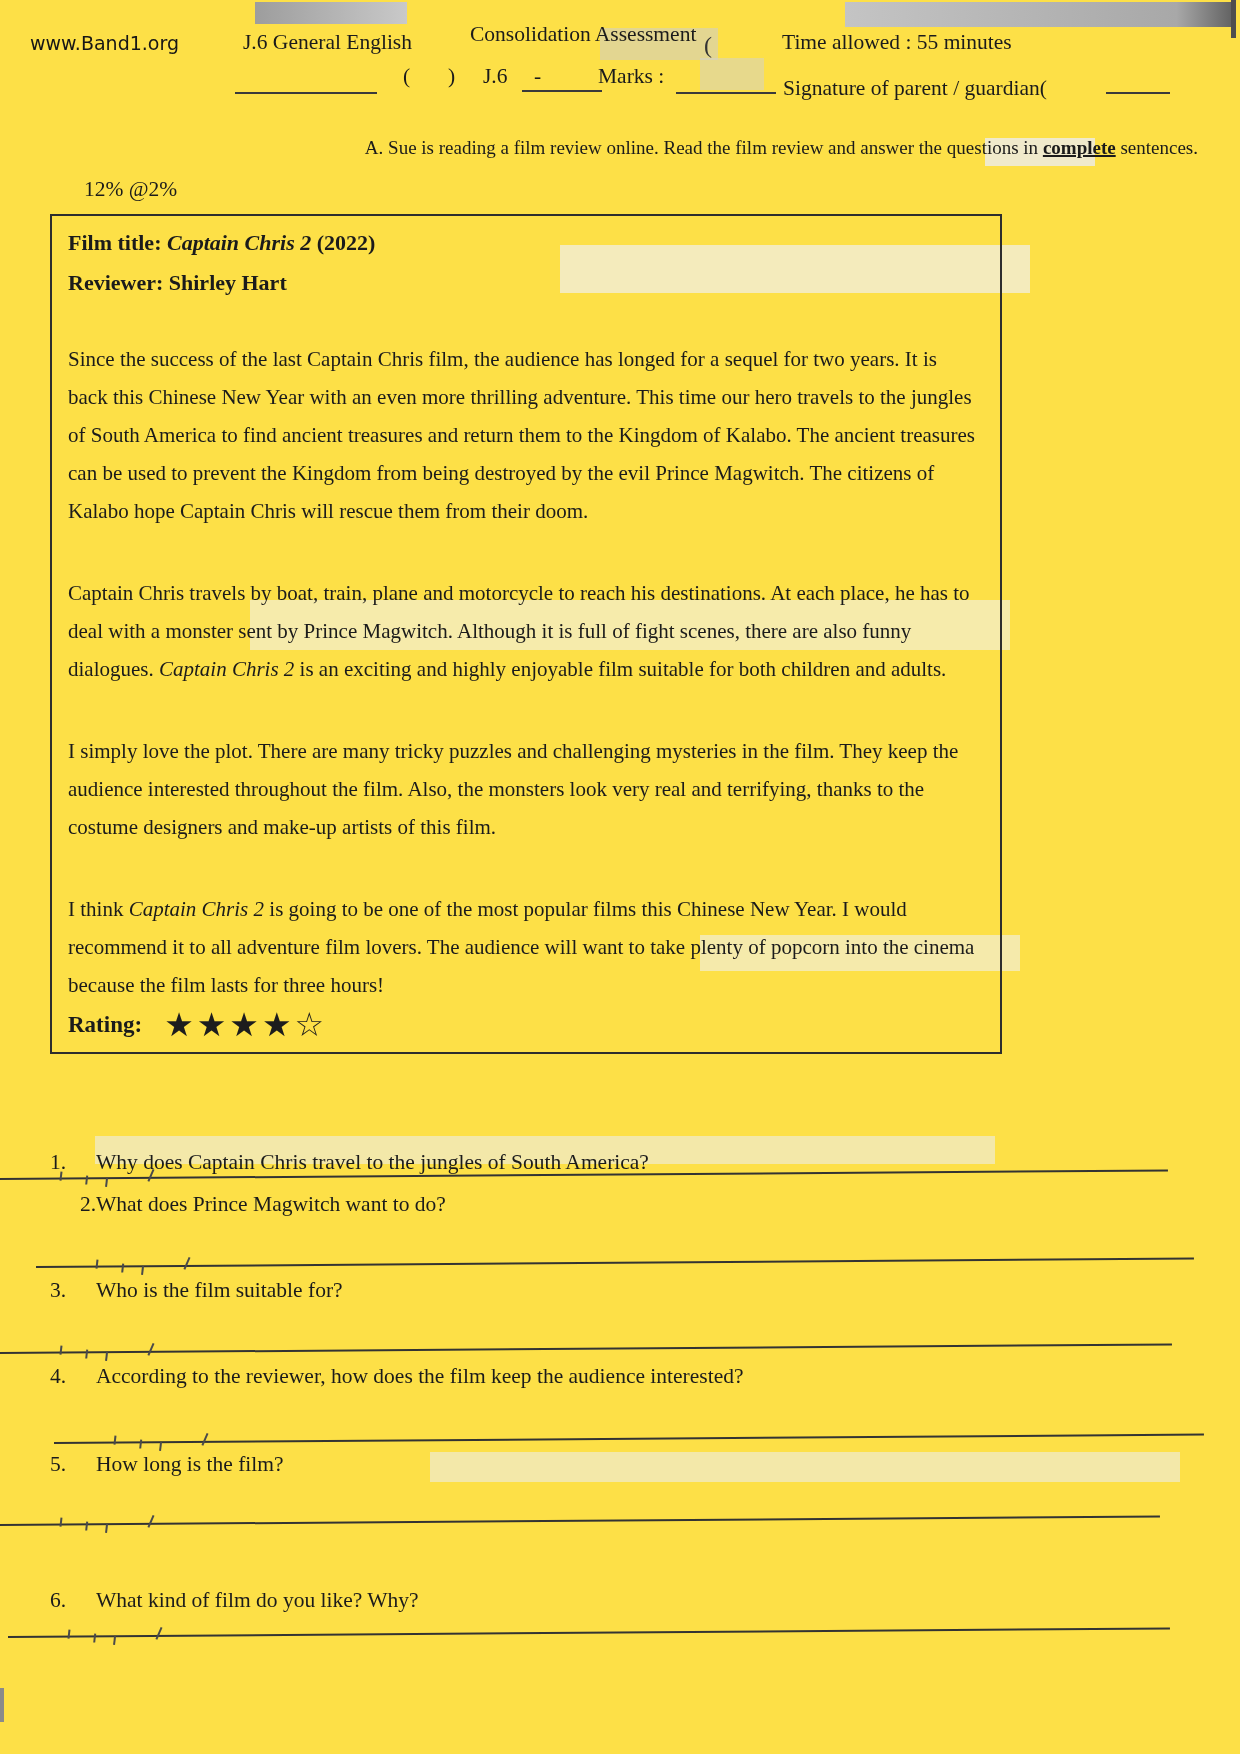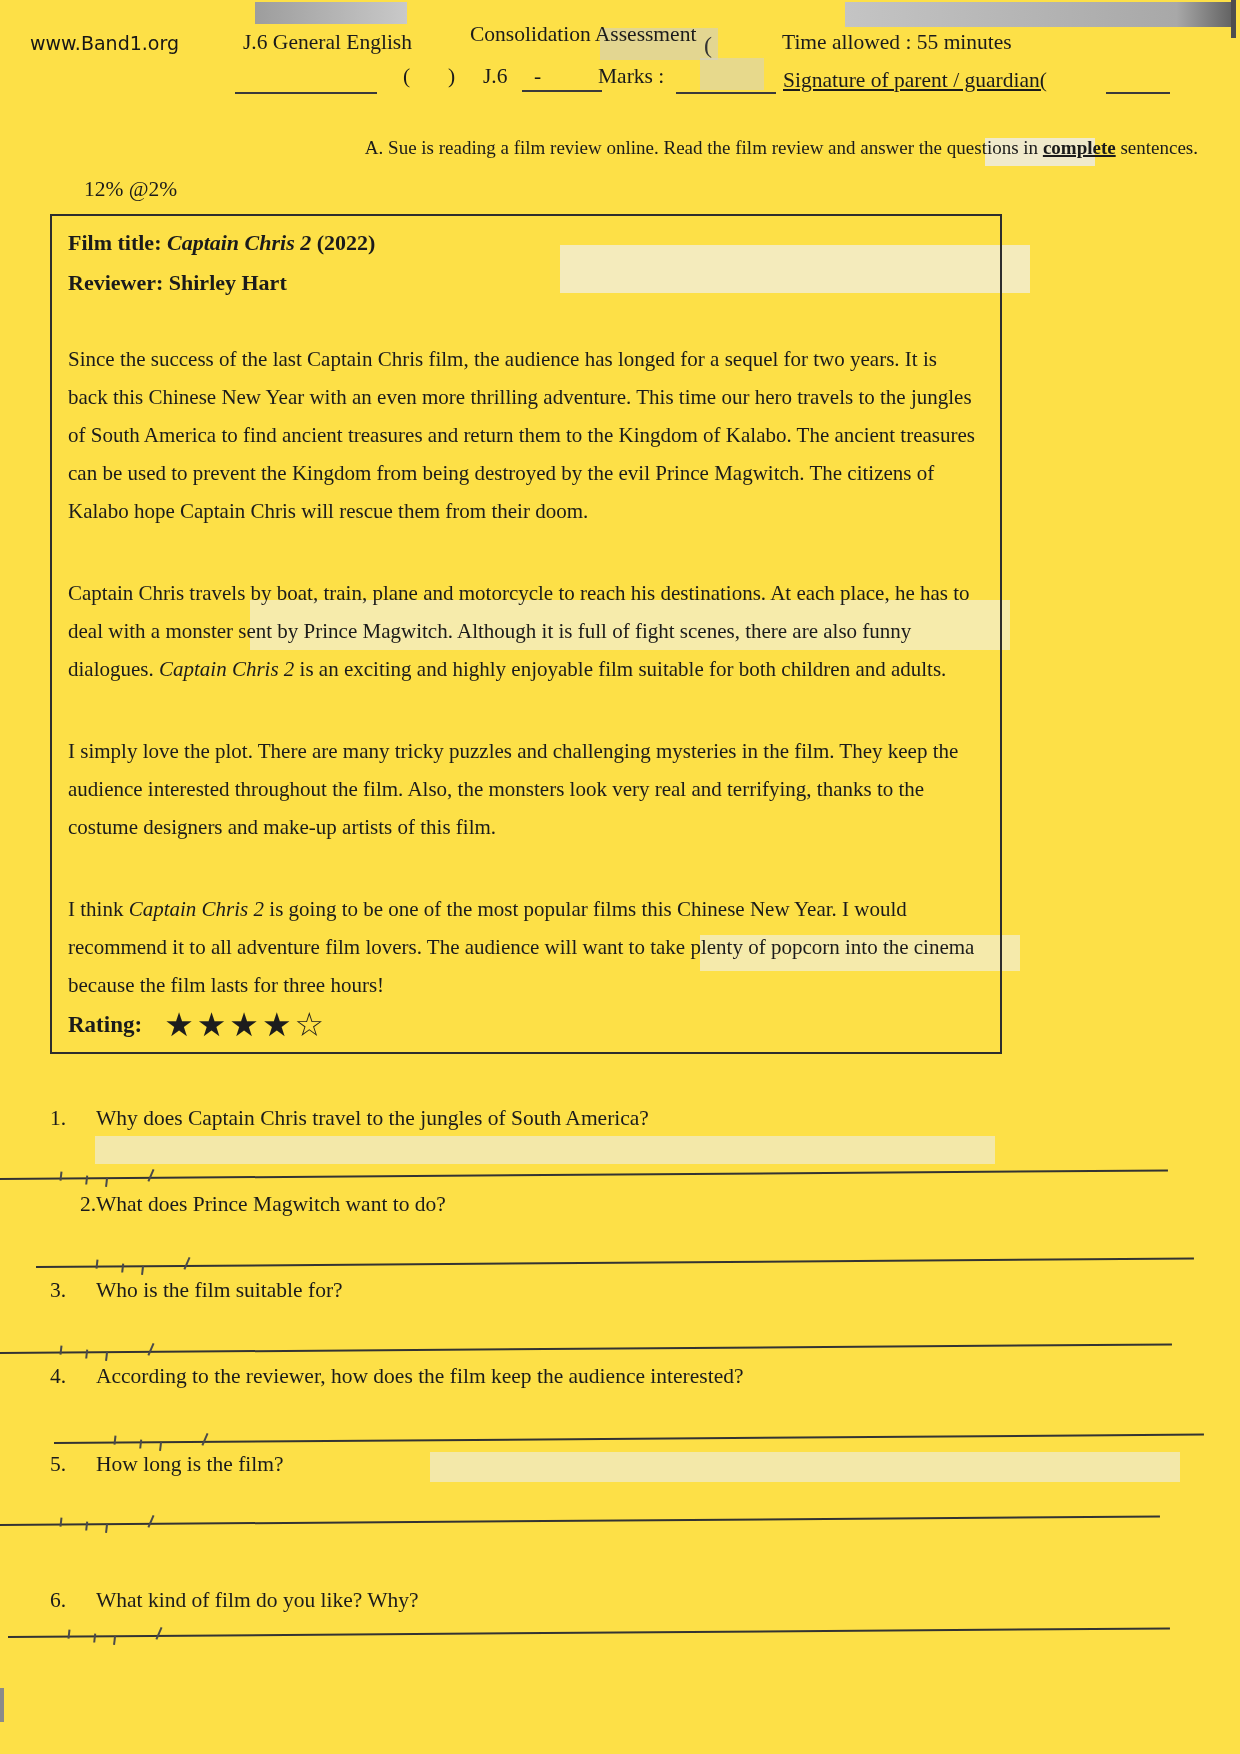--- a/index.html
+++ b/index.html
@@ -80,21 +80,21 @@
   <div class="abs stray" style="left:704px; top:32px;">(</div>
   <div class="abs hdr" style="left:782px; top:30px;">Time allowed : 55 minutes</div>
 
   <div class="blank" style="left:235px; top:66px; width:142px;"></div>
   <div class="abs hdr" style="left:403px; top:64px;">(</div>
   <div class="abs hdr" style="left:448px; top:64px;">)</div>
   <div class="abs hdr" style="left:483px; top:64px;">J.6</div>
   <div class="blank dash-blank" style="left:522px; top:64px; width:68px;">-</div>
   <div class="abs hdr" style="left:598px; top:64px;">Marks :</div>
   <div class="blank" style="left:676px; top:66px; width:100px;"></div>
-  <div class="abs hdr" style="left:783px; top:68px;text-decoration:underline;">Signature of parent / guardian(</div>
+  <div class="abs hdr" style="left:783px; top:76px;">Signature of parent / guardian(</div>
   <div class="blank" style="left:1106px; top:66px; width:64px;"></div>
 
   <div class="abs instr" style="left:48px; top:137px; width:1150px;">
     <span>A. Sue is reading a film review online. Read the film review and answer the questions in </span><b><u><span>complete</span></u></b><span> sentences.</span>
   </div>
   <div class="abs marks-note" style="left:84px; top:177px;">12% @2%</div>
 
   <div class="review-box">
     <div class="rv-title">
       <span>Film title: </span><span class="it">Captain Chris 2</span><span> (2022)</span>
@@ -115,21 +115,21 @@
     <p class="p-gap">
       <span>I think </span><span class="seg-it">Captain Chris 2</span><span> is going to be one of the most popular films this Chinese New Year. I would recommend it to all adventure film lovers. The audience will want to take plenty of popcorn into the cinema because the film lasts for three hours!</span>
     </p>
 
     <div class="rating-row">
       <span class="rating-label">Rating:</span>
       <span class="rating-stars">★★★★☆</span>
     </div>
   </div>
 
-  <div class="q" style="top:1106px;">
+  <div class="q" style="top:1150px;">
     <span class="q-num">1.</span><span>Why does Captain Chris travel to the jungles of South America?</span>
   </div>
   <div class="answer-line" style="left:0; top:1178px; width:1168px;"></div>
 
   <div class="q" style="top:1192px;text-align:right;">
     <span class="q-num">2.</span><span>What does Prince Magwitch want to do?</span>
   </div>
   <div class="answer-line" style="left:36px; top:1266px; width:1158px;"></div>
 
   <div class="q" style="top:1278px;">

